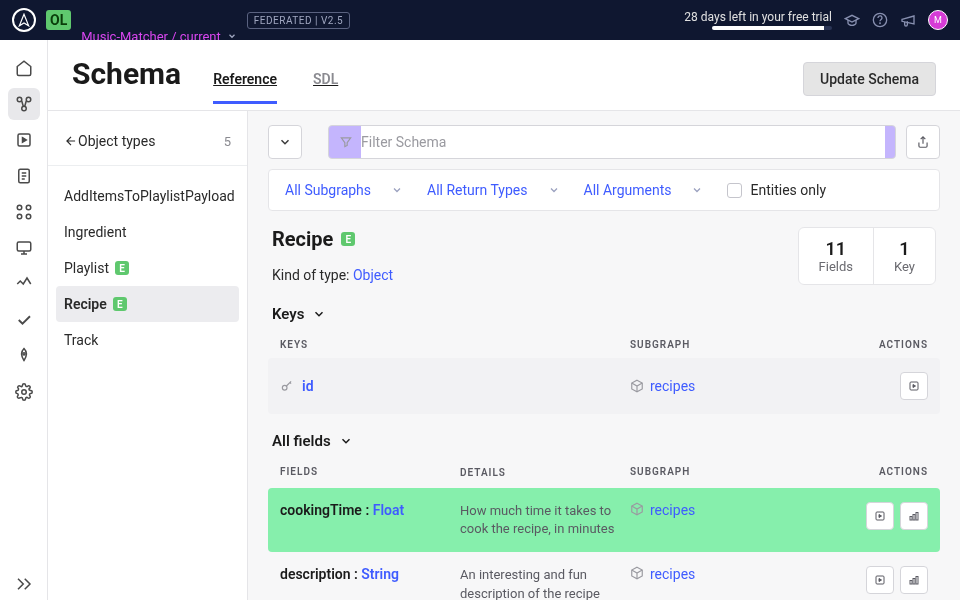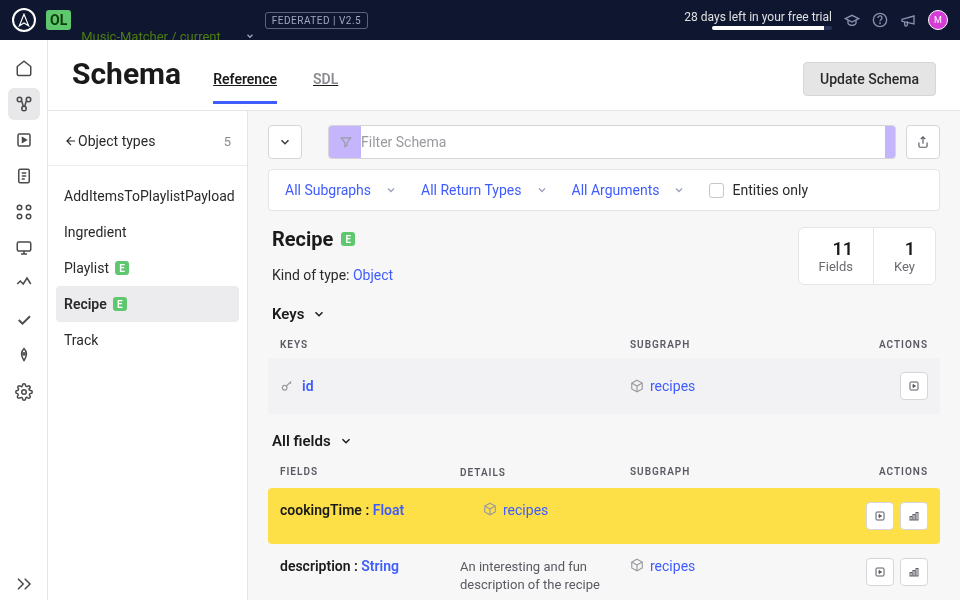--- a/index.html
+++ b/index.html
@@ -38,24 +38,24 @@
     .org-badge {
       background: #5fc86e;
       color: #0a3d0a;
       font-size: 14px;
       font-weight: 700;
       padding: 2px 4px;
       border-radius: 3px;
     }
     .breadcrumb {
       font-size: 13px;
-      color: #4d7c0f;
-      display: flex;
-      align-items: center;
-      gap: 24px;
+      color: #d946ef;
+      display: flex;
+      align-items: center;
+      gap: 6px;
       margin-top: 32px;
     }
     .fed-badge {
       border: 1px solid #5a6280;
       color: #a0a7c0;
       font-size: 10px;
       padding: 2px 6px;
       border-radius: 3px;
       letter-spacing: 0.5px;
     }
@@ -285,21 +285,21 @@
       display: flex;
       gap: 24px;
       align-items: center;
       margin-bottom: 16px;
     }
     .filter-pill {
       color: #3f5cff;
       font-size: 14px;
       display: flex;
       align-items: center;
-      gap: 14px;
+      gap: 20px;
       cursor: pointer;
     }
     .checkbox-wrap {
       display: flex;
       align-items: center;
       gap: 8px;
       font-size: 14px;
       color: #2a2a2a;
     }
     .checkbox-box {
@@ -333,21 +333,21 @@
       color: #3f5cff;
     }
     .stats-box {
       border: 1px solid #e5e5e8;
       border-radius: 6px;
       display: flex;
       background: #fff;
     }
     .stat {
       padding: 10px 20px;
-      text-align: right;
+      text-align: center;
     }
     .stat + .stat {
       border-left: 1px solid #e5e5e8;
     }
     .stat-num {
       font-size: 18px;
       font-weight: 600;
     }
     .stat-label {
       font-size: 13px;
@@ -413,22 +413,21 @@
     .fcol-details { flex: 0 0 170px; color: #5a5a62; font-size: 13px; line-height: 1.4; }
     .fcol-sub { flex: 0 0 180px; display: flex; align-items: flex-start; gap: 6px; }
     .fcol-actions { flex: 1; display: flex; justify-content: flex-end; gap: 6px; align-items: flex-start; }
     .field-row {
       display: flex;
       padding: 14px 12px;
       font-size: 14px;
       border-radius: 4px;
     }
     .field-row.shaded {
-      background: #fde047;
-      gap: 23px;
+      background: #86efac;
     }
     .fcol-name .fn { font-weight: 600; }
     .fcol-name .ft { font-weight: 600; color: #3f5cff; }
     .cube-icon {
       color: #9a9aa0;
       display: inline-flex;
     }
     .key-icon {
       color: #9a9aa0;
       display: inline-flex;
@@ -712,20 +711,21 @@
 
         <div class="fields-header-row">
           <div class="fcol-name">FIELDS</div>
           <div class="fcol-details" style="font-size:10px">DETAILS</div>
           <div class="fcol-sub">SUBGRAPH</div>
           <div class="fcol-actions">ACTIONS</div>
         </div>
 
         <div class="field-row shaded">
           <div class="fcol-name"><span class="fn">cookingTime</span><span class="fn"> : </span><span class="ft">Float</span></div>
+          <div class="fcol-details">How much time it takes to cook the recipe, in minutes</div>
           <div class="fcol-sub">
             <span class="cube-icon">
                 <svg width="14" height="14" viewBox="0 0 24 24" fill="none" stroke="currentColor" stroke-width="2">
                   <path d="M12 2l9 5v10l-9 5-9-5V7l9-5z"></path>
                   <path d="M12 22V12M3 7l9 5 9-5"></path>
                 </svg>
               </span>
             <span class="subgraph-link">recipes</span>
           </div>
           <div class="fcol-actions">

